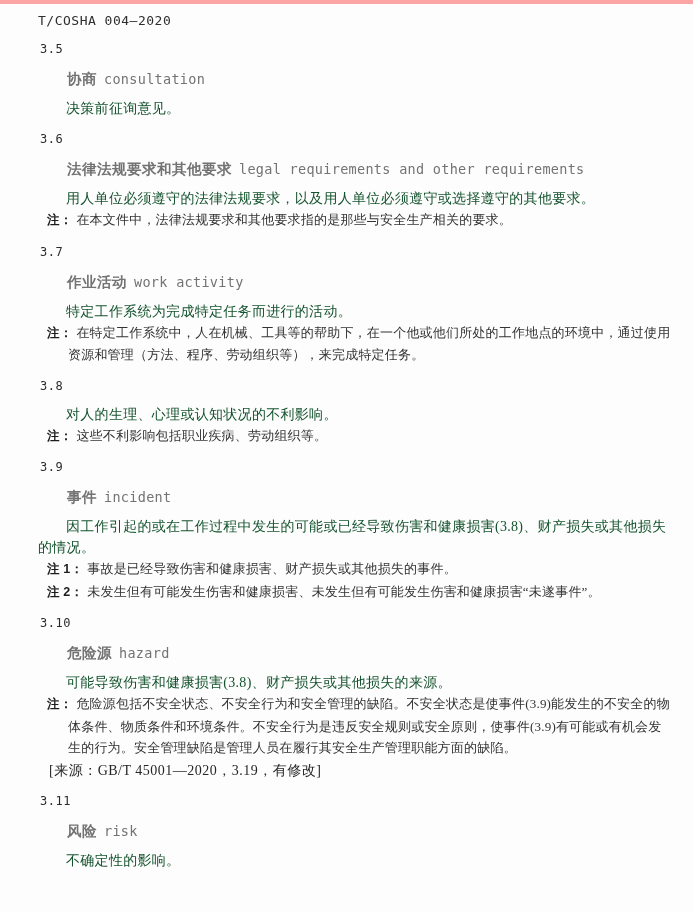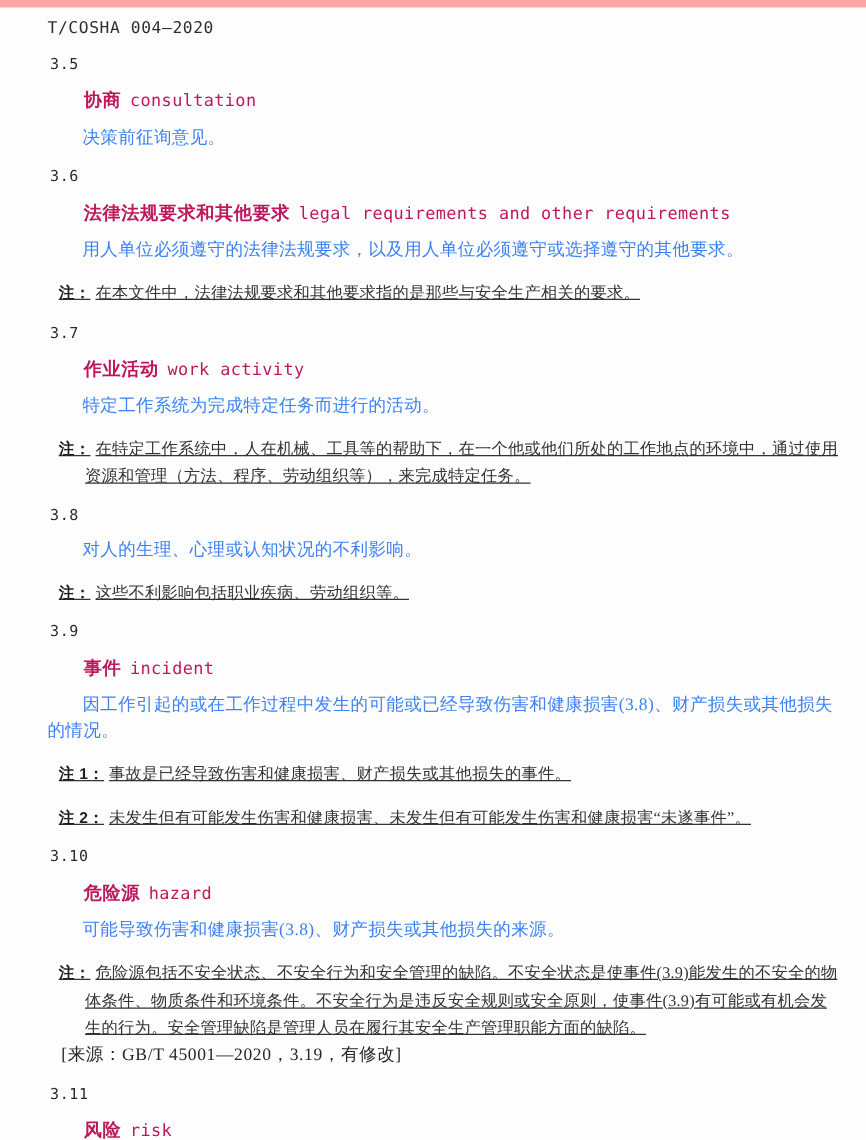--- a/index.html
+++ b/index.html
@@ -7,57 +7,57 @@
     width:693px;height:912px;overflow:hidden;
     background:#fcfcfc;
     color:#2b2b2b;
     font-family:"Liberation Serif","DejaVu Serif",serif;
     -webkit-font-smoothing:antialiased;
   }
   .page{
     box-sizing:border-box;
     width:693px;height:912px;
     background:#fdfdfd;
-    border-top:6px solid #fca5a5;
+    border-top:4px solid #fca5a5;
     padding:9px 20px 0 38px;
     overflow:hidden;
   }
   p{margin:0;}
   .doc-header{
     font-family:"DejaVu Sans Mono","Liberation Mono",monospace;
     font-size:13px;line-height:16px;color:#2e2e2e;letter-spacing:.5px;
   }
   .sec-num{
     margin:12px 0 0 2px;
     font-family:"DejaVu Sans Mono","Liberation Mono",monospace;
     font-size:12px;line-height:17px;color:#2a2a2a;letter-spacing:.5px;
   }
   .term{
     margin:12px 0 0;
     font-size:14.5px;line-height:19px;
     text-indent:29px;
-    color:#be185d;
+    color:#737373;
   }
   .term .zh{
     font-family:"Liberation Sans","DejaVu Sans",sans-serif;
     font-weight:700;letter-spacing:.5px;
   }
   .term .en{
     font-family:"DejaVu Sans Mono","Liberation Mono",monospace;
     font-weight:500;font-size:13.5px;margin-left:7px;letter-spacing:.3px;
   }
   .definition{
     margin:9px 0 0;
     font-size:14px;line-height:21px;
-    text-indent:28px;color:#3b82f6;letter-spacing:.3px;
+    text-indent:28px;color:#14532d;letter-spacing:.3px;
   }
   .note{
-    margin:12px 0 0 9px;
+    margin:0 0 0 9px;
     padding-left:21px;text-indent:-21px;
-    font-size:13px;line-height:21.5px;color:#333;letter-spacing:.2px;text-decoration:underline;
+    font-size:13px;line-height:21.5px;color:#333;letter-spacing:.2px;
   }
   .note .note-label{
     font-family:"Liberation Sans","DejaVu Sans",sans-serif;
     font-weight:700;color:#1d1d1d;margin-right:4px;font-size:12.5px;
   }
   .source{
     margin:1px 0 0 11px;
     font-size:14px;line-height:21px;color:#262626;letter-spacing:.5px;
   }
 </style>

